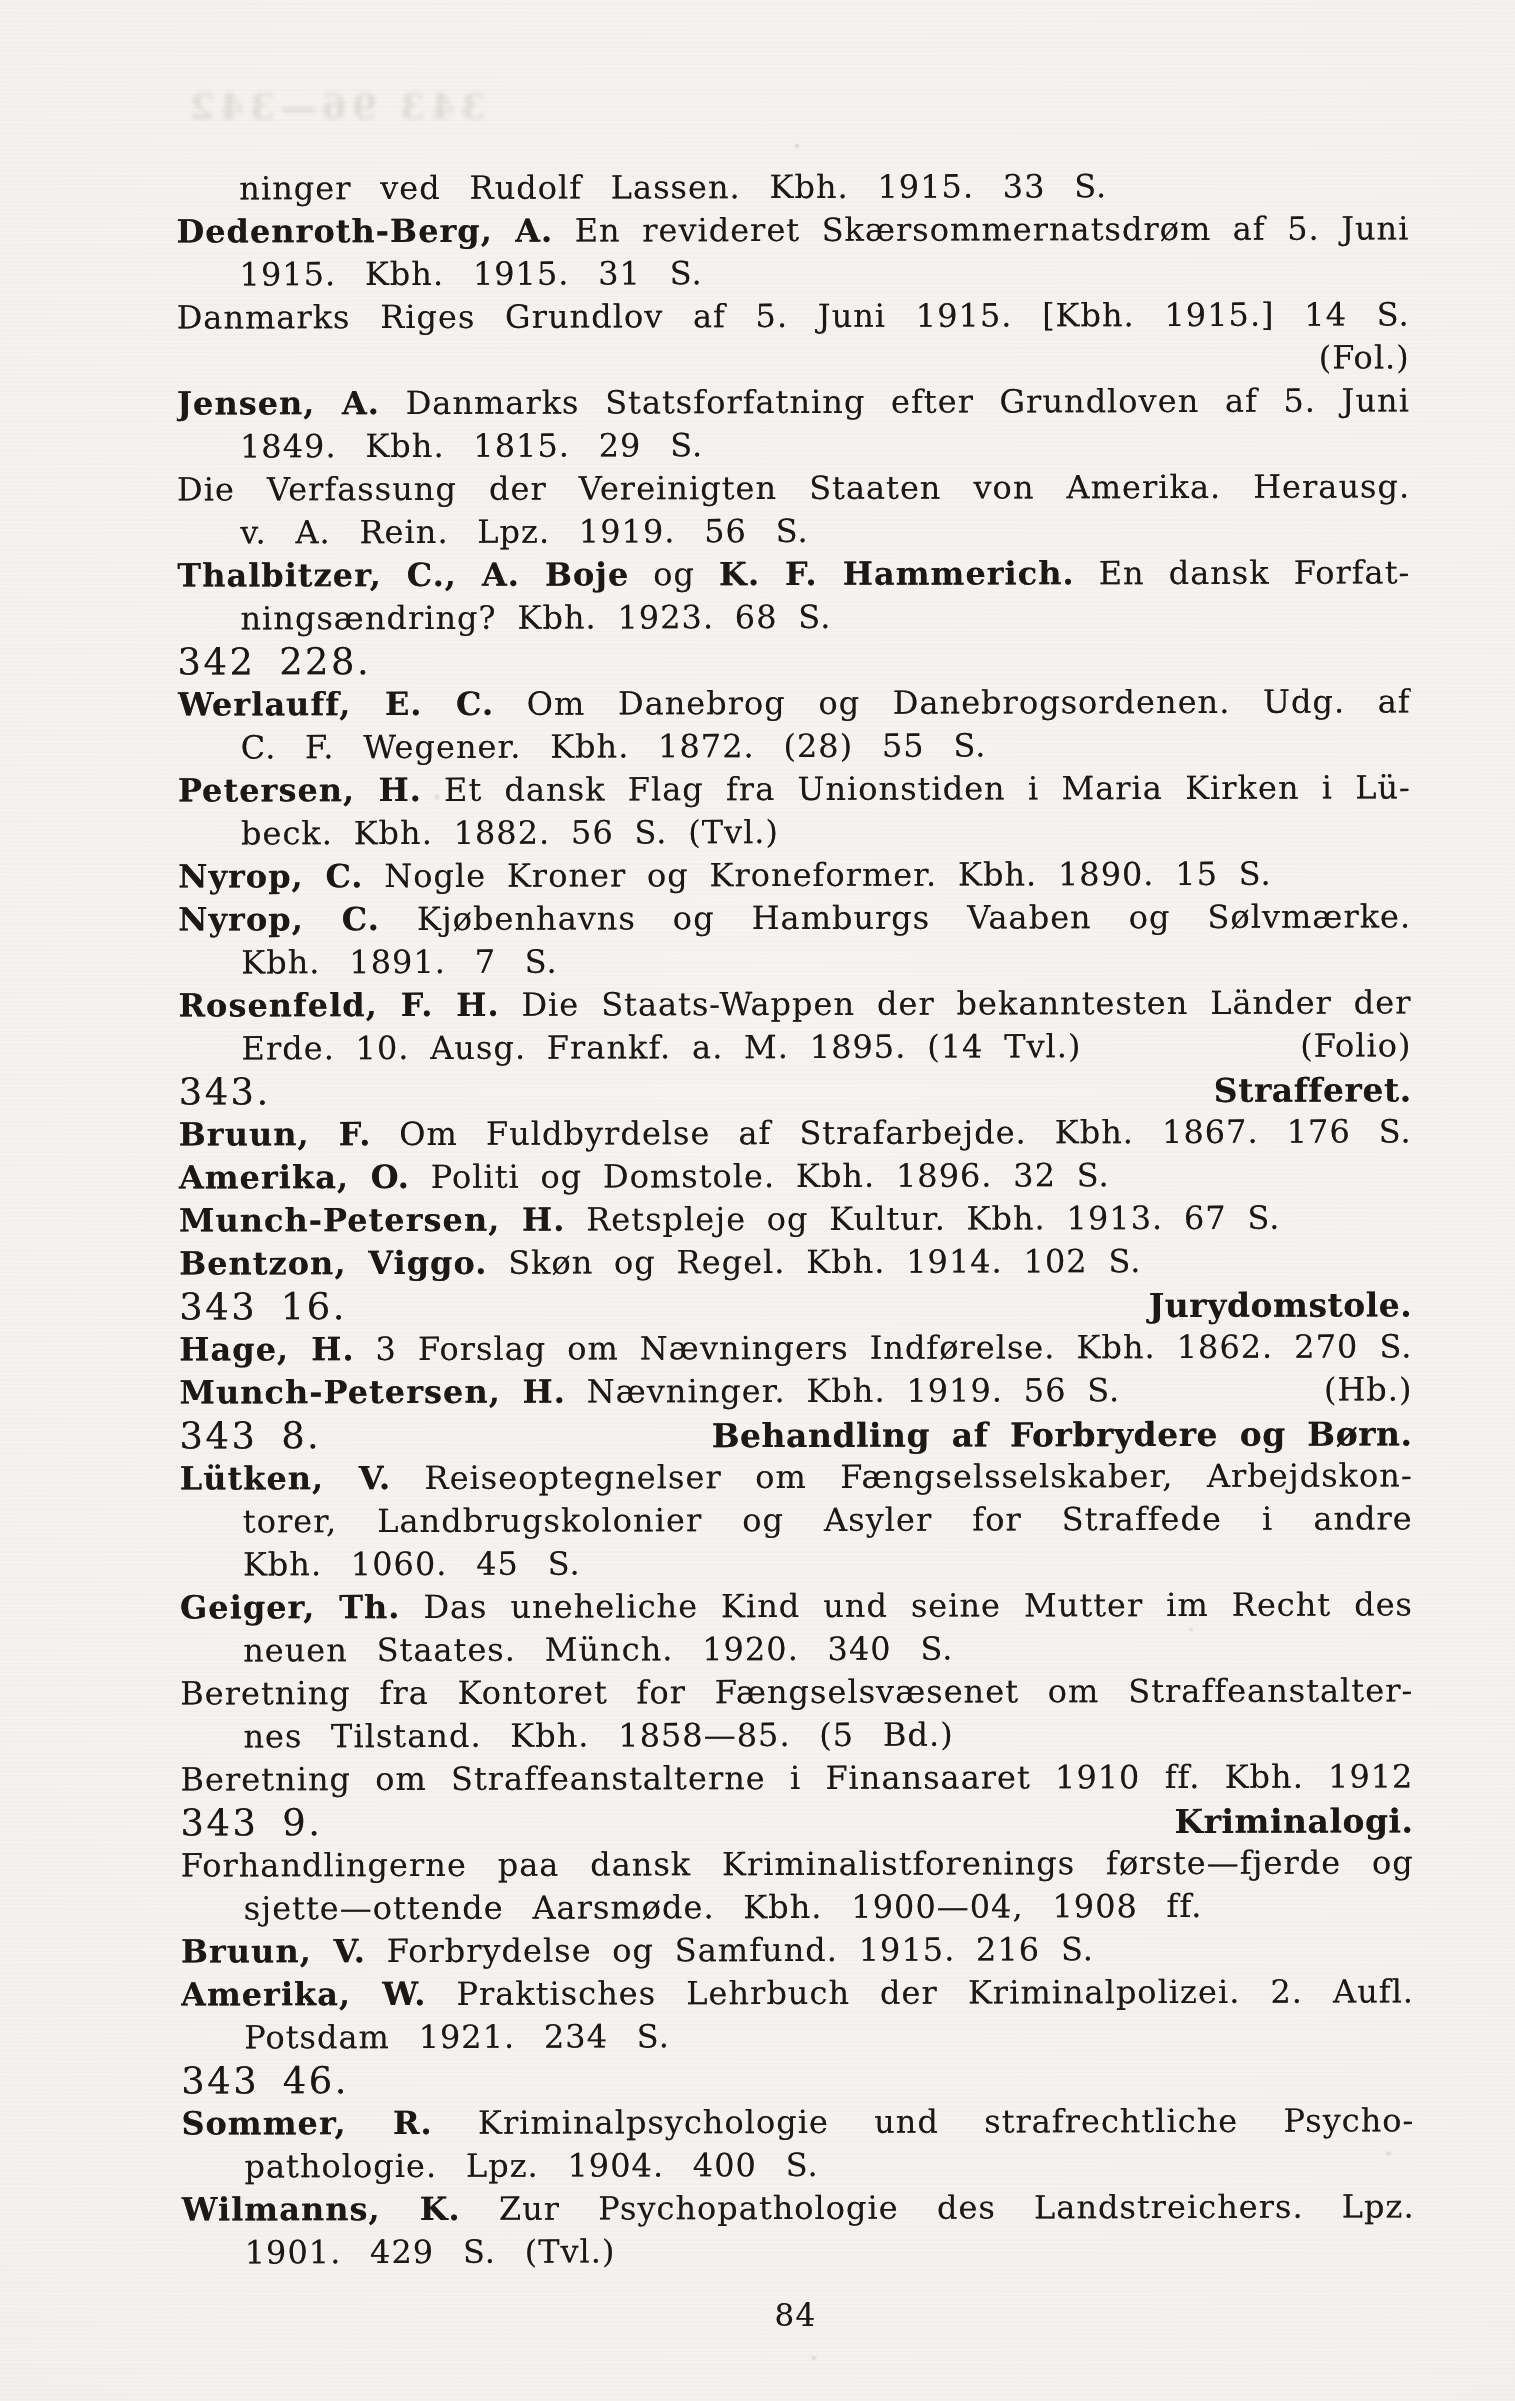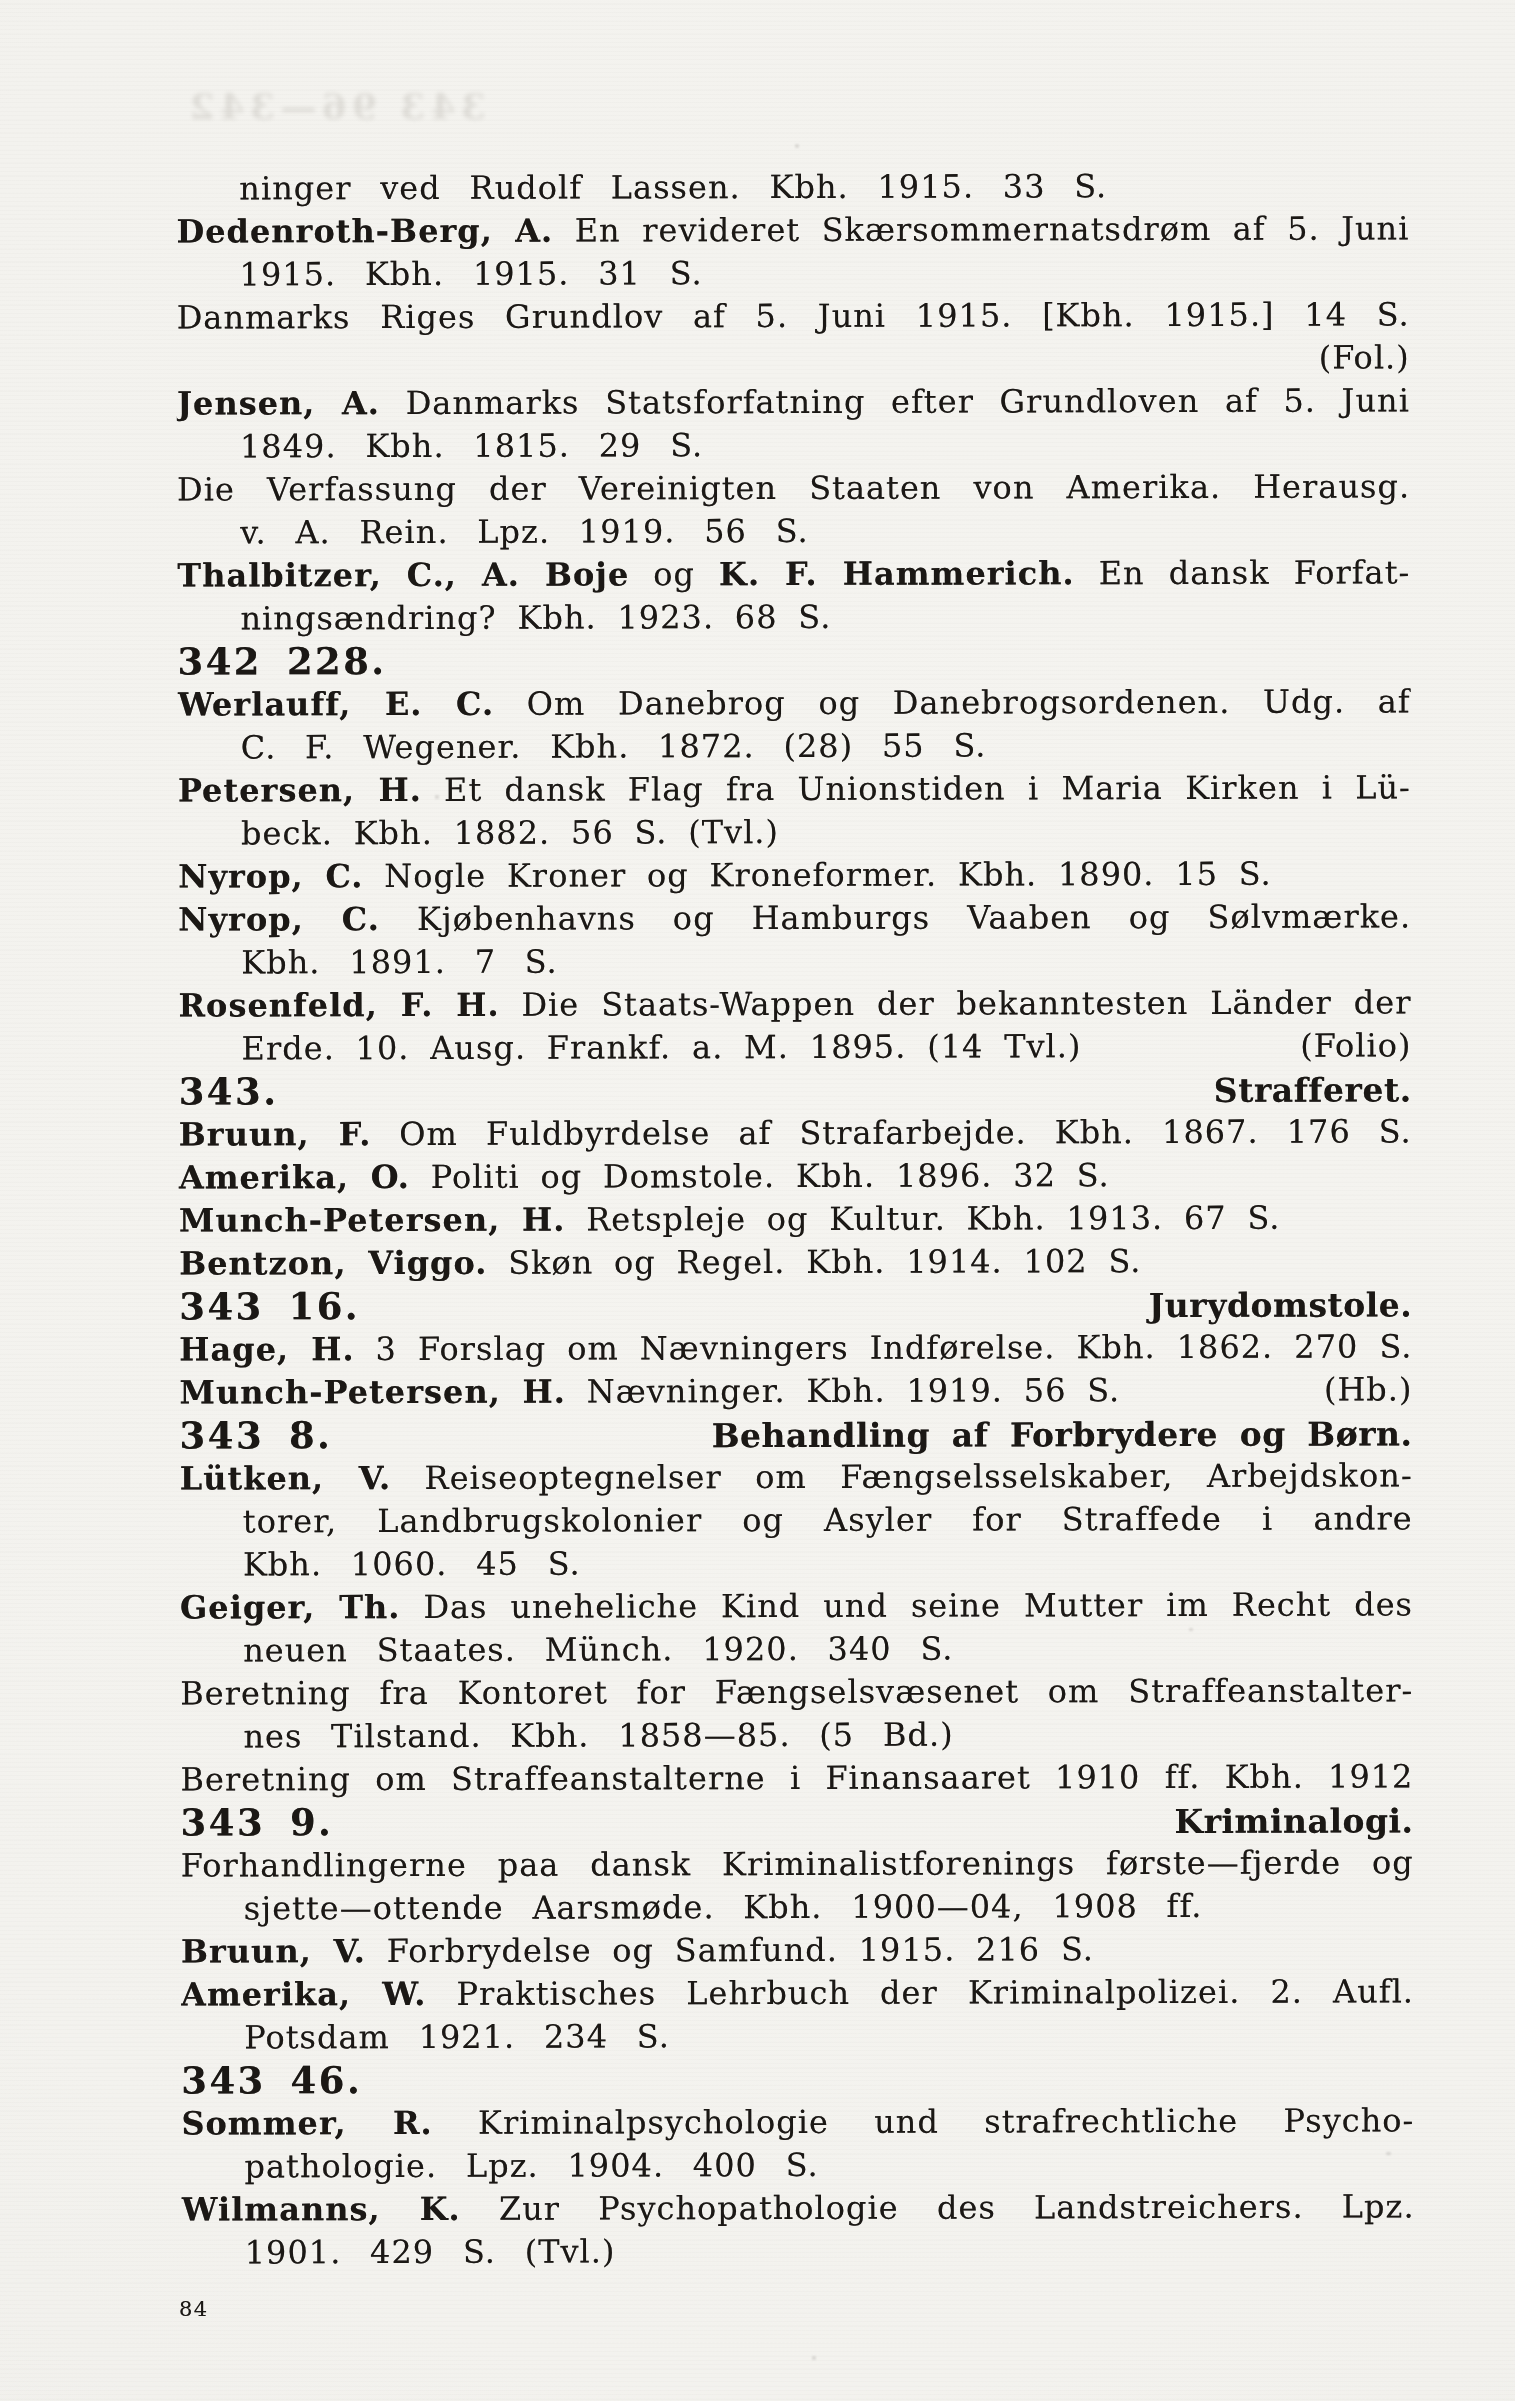--- a/index.html
+++ b/index.html
@@ -34,26 +34,26 @@
     position:relative;height:43px;line-height:43px;
     font-size:32px;letter-spacing:1px;word-spacing:0.30em;
     white-space:nowrap;overflow:visible;
   }
   .line.justify{white-space:normal;text-align:justify;text-align-last:justify;overflow:hidden;height:43px;}
   .line.indent{padding-left:63px;}
   .line.wide{word-spacing:0.55em;}
   .line.rightonly{text-align:right;}
   .line.split{display:flex;justify-content:space-between;white-space:nowrap;}
   .line.sec{display:flex;justify-content:space-between;align-items:baseline;}
-  .sec .num{font-weight:700;font-size:37px;letter-spacing:2.4px;}
+  .sec .num{font-weight:400;font-size:37px;letter-spacing:2.4px;}
   .sec .title{font-weight:700;font-size:33px;letter-spacing:0.5px;}
   .b{font-weight:700;}
   .pageno{
     position:absolute;left:179px;top:2297px;width:1233px;
-    text-align:left;font-size:21px;letter-spacing:1.4px;
+    text-align:center;font-size:31px;letter-spacing:1.4px;
     text-shadow:0 0 0.5px rgba(27,24,21,0.5);
   }
 </style>
 </head>
 <body>
 
 <div class="page">
   <div class="ghost">343 96—342</div>
 
   <div class="speck" style="left:795px;top:144px;width:4.3px;height:4.3px;"></div>

